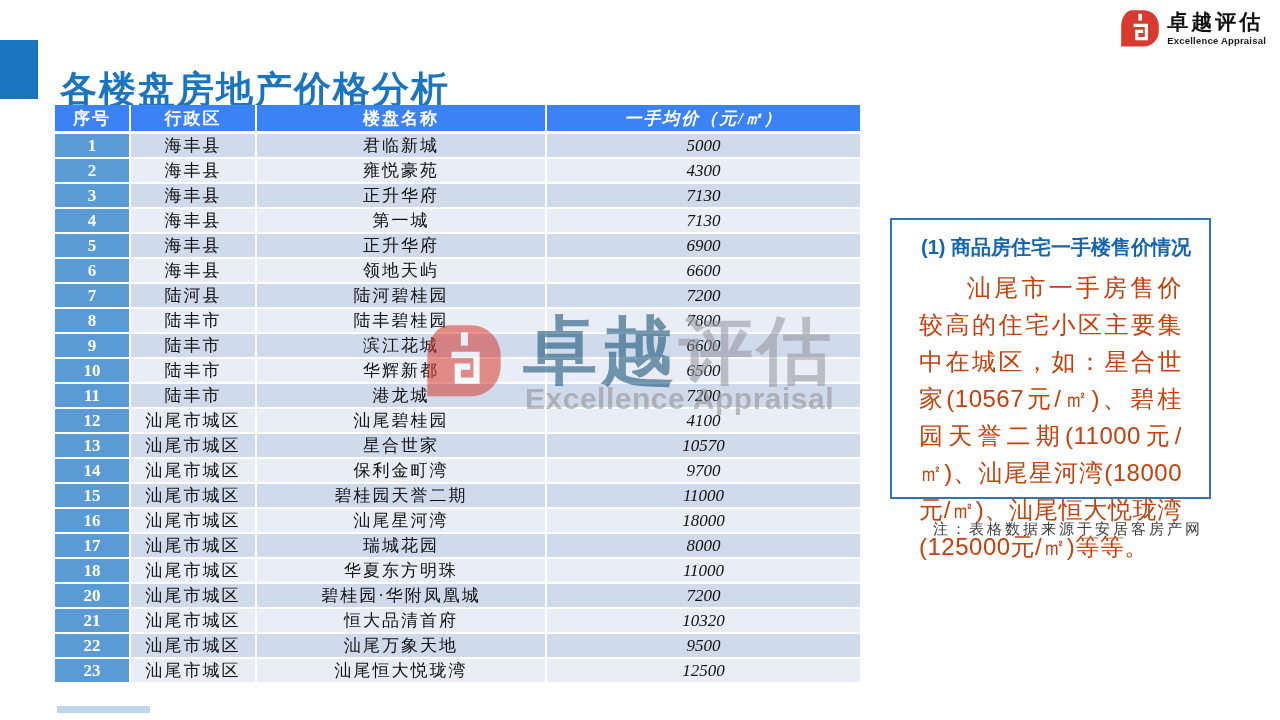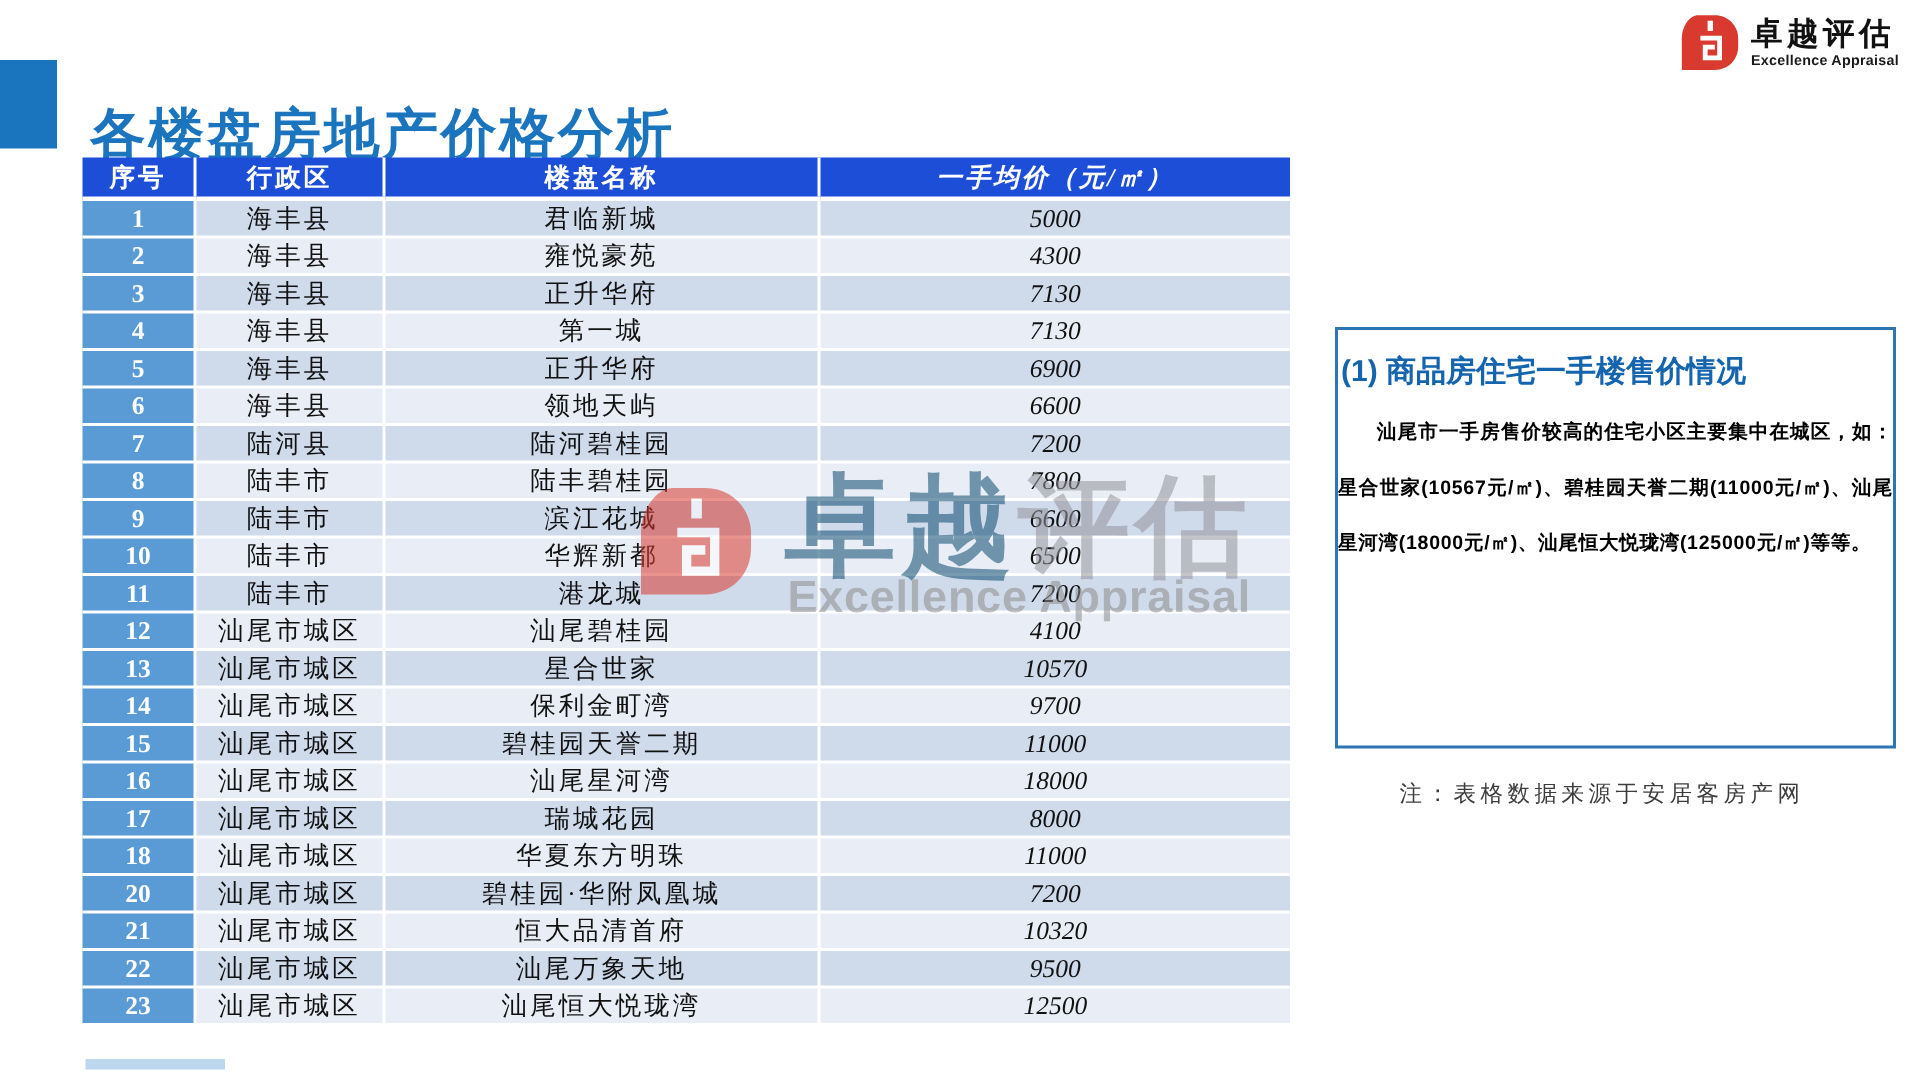--- a/index.html
+++ b/index.html
@@ -25,21 +25,21 @@
   
   .price-table {
     position:absolute; left:55px; top:105px; width:805px;
     border-collapse:collapse; table-layout:fixed; z-index:2;
   }
   .price-table col.c0 { width:75px; }
   .price-table col.c1 { width:126px; }
   .price-table col.c2 { width:290px; }
   .price-table col.c3 { width:314px; }
   .price-table th {
-    background:#1d4ed8; color:#fff; font-weight:bold; font-size:17px;
+    background:#3b82f6; color:#fff; font-weight:bold; font-size:17px;
     height:26px; border-bottom:3px solid #fff; border-right:2px solid #fff;
     font-family:"Liberation Serif", serif; letter-spacing:2px; padding:0; text-align:center;
   }
   .price-table th:last-child, .price-table td:last-child { border-right:none;font-style:italic; }
   .price-table td {
     height:22.7px; font-size:17px; color:#111; text-align:center; padding:0;
     border-bottom:2px solid #fff; border-right:2px solid #fff;
     font-family:"Liberation Serif", serif; letter-spacing:2px;
   }
   .price-table td.no {
@@ -56,27 +56,27 @@
   .watermark svg { position:absolute; left:0; top:8px; width:78px; height:96px; }
   .wm-cn { position:absolute; left:98px; top:-4px; font-family:"Liberation Serif", serif;
     font-weight:bold; font-size:74px; letter-spacing:4px; white-space:nowrap; }
   .wm-cn .wm-red  { color:#0c4a6e; }
   .wm-cn .wm-gray { color:#95959D; }
   .wm-en { position:absolute; left:100px; top:76px; font-size:30px; font-weight:bold;
     color:#8E8E8E; letter-spacing:0.5px; white-space:nowrap; }
 
   
   .panel {
-    position:absolute; left:890px; top:218px; width:374px; height:281px;
+    position:absolute; left:890px; top:218px; width:321px; height:281px;
     border:2px solid #2E75B6; box-sizing:border-box; background:#fff;
-    padding:10px 0; z-index:3;
+    padding:10px 27px; z-index:3;
   }
   .panel-title { color:#1565AE; font-size:20px; font-weight:bold; margin:4px 0 8px 2px; white-space:nowrap; }
   .panel-body {
-    color:#000000; font-size:13px; font-weight:bold; line-height:37px;
+    color:#c2410c; font-size:24px; font-weight:normal; line-height:37px;
     text-align:justify; text-indent:2em; letter-spacing:0.5px;
   }
   .note {
     position:absolute; left:933px; top:520px; font-family:Liberation Sans, sans-serif;
     font-size:15px; color:#3C3C3C; letter-spacing:3px; white-space:nowrap;
   }
 </style>
 </head>
 <body>
 

